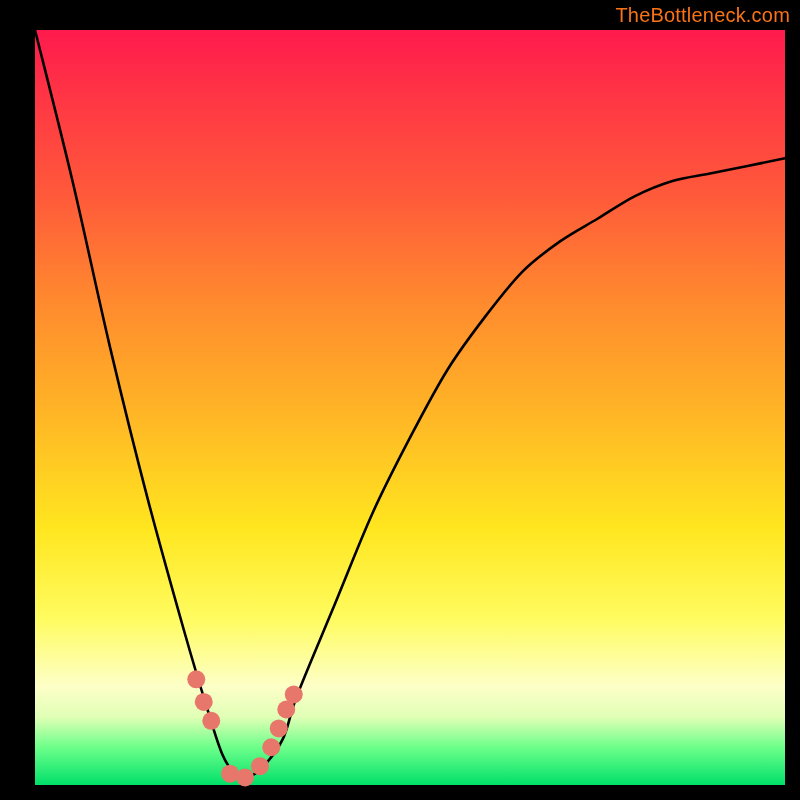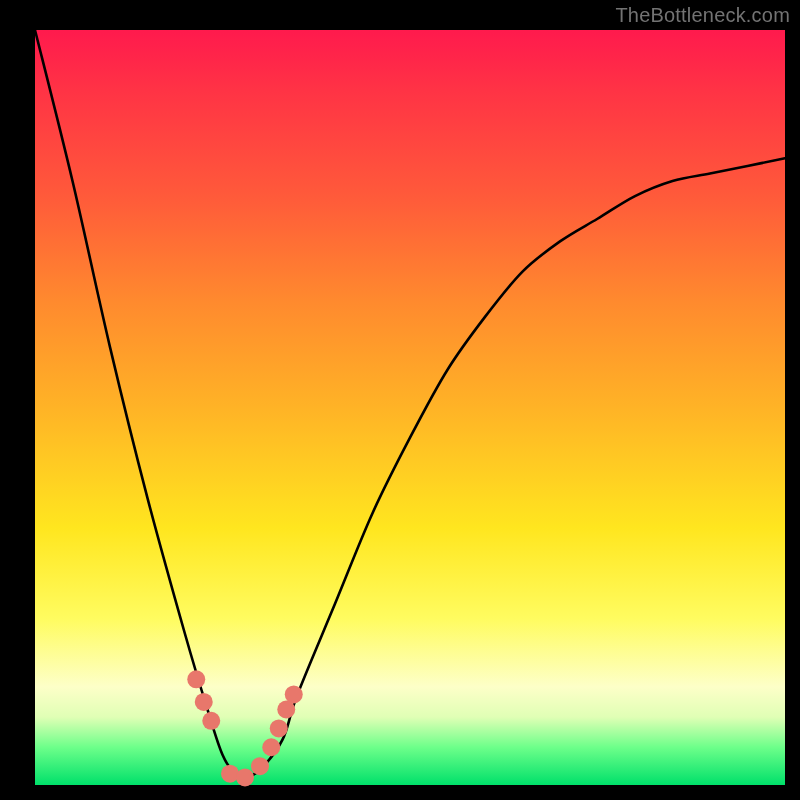--- a/index.html
+++ b/index.html
@@ -43,21 +43,21 @@
     left: 35px;
     top: 30px;
     width: 750px;
     height: 755px;
     overflow: visible;
   }
   .watermark {
     position: absolute;
     top: 4px;
     right: 10px;
-    color: #737373;
+    color: #f97316;
     font-size: 20px;
     font-weight: 400;
     letter-spacing: 0.2px;
   }
 </style>
 </head>
 <body>
 
 <div class="frame">
   <div class="plot"></div>

